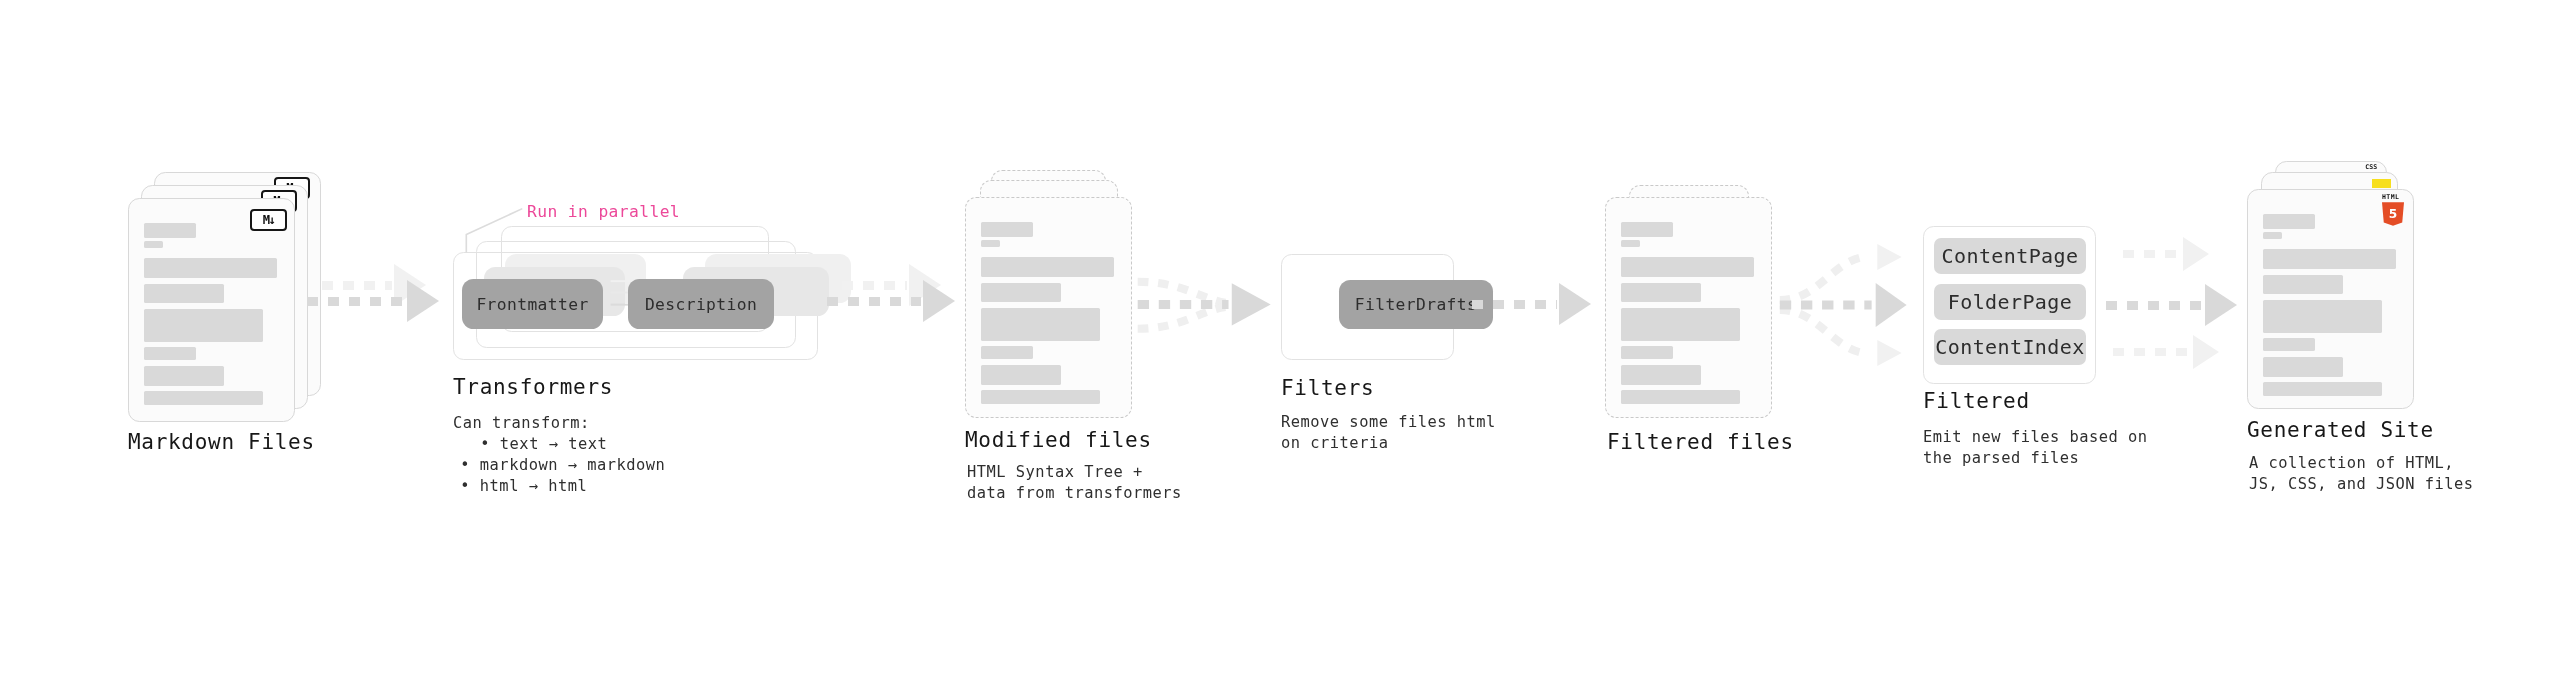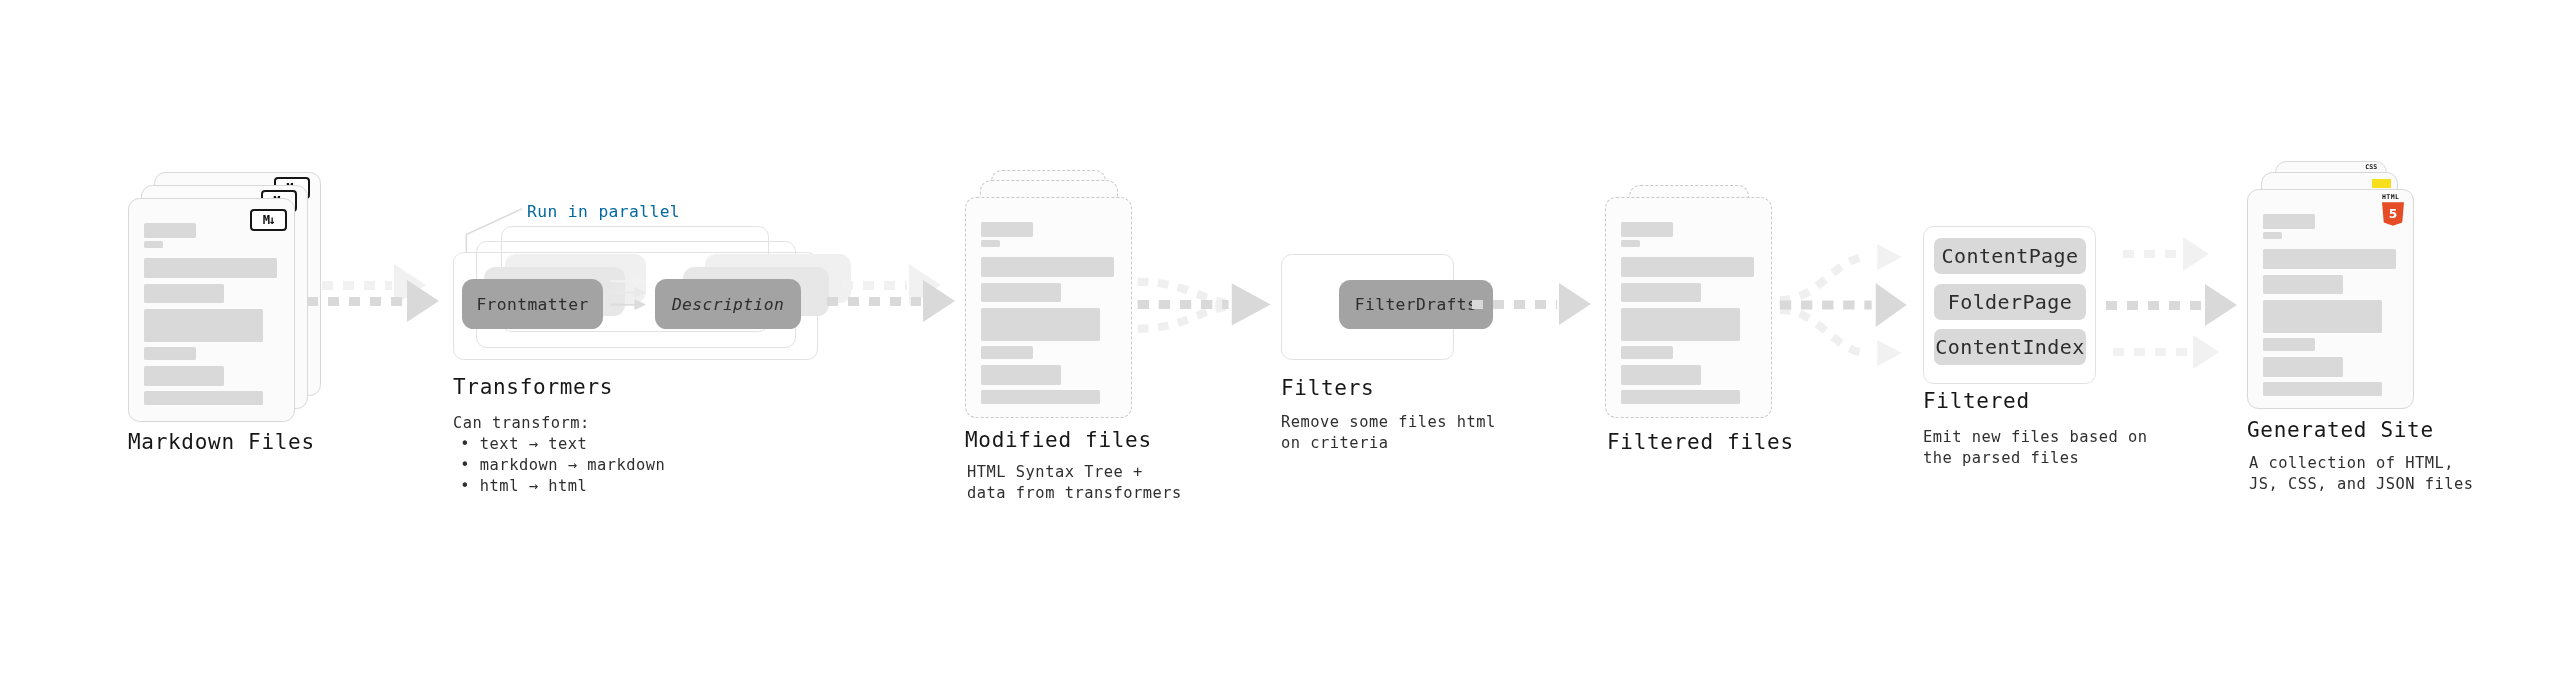--- a/index.html
+++ b/index.html
@@ -42,21 +42,21 @@
   .dash-arrow .line{flex:1;height:9px;background:repeating-linear-gradient(90deg,var(--c) 0 11.4px,transparent 11.4px 21px);}
   .dash-arrow .head{width:0;height:0;border-left:32.5px solid var(--c);border-top:21px solid transparent;border-bottom:21px solid transparent;margin-left:1.6px;}
   .dash-arrow.faint{--c:#f1f1f1;}
   .dash-arrow.small{height:34px;}
   .dash-arrow.small .line{height:8.1px;}
   .dash-arrow.small .head{border-left-width:26px;border-top-width:17px;border-bottom-width:17px;}
 
   
   .heading{position:absolute;font-size:21px;letter-spacing:0.7px;color:#171717;white-space:nowrap;}
   .note{position:absolute;font-size:15.4px;letter-spacing:0.5px;color:#2f2f2f;line-height:21px;white-space:nowrap;}
-  .annotation{position:absolute;font-size:16.3px;letter-spacing:0.4px;color:#0369a1;white-space:nowrap;}
+  .annotation{position:absolute;font-size:16.3px;letter-spacing:0.4px;color:#ec4899;white-space:nowrap;}
 
   
   .css-badge{position:absolute;top:2.4px;right:3.3px;width:23px;text-align:center;}
   .css-badge .word{font-size:6.5px;font-weight:bold;color:#111;line-height:6.5px;}
   .css-badge .bar-blue{height:3.3px;background:#2862e9;margin-top:0.8px;border-radius:0.8px;}
   .js-badge{position:absolute;top:5.7px;right:6.5px;width:18.7px;height:9px;background:#f7df1e;}
   .html5-badge{position:absolute;top:4.1px;right:9px;width:22px;text-align:left;}
   .html5-badge .word{font-size:6.5px;font-weight:bold;color:#111;line-height:7.3px;letter-spacing:0.4px;}
   .html5-shield{width:22px;height:23.6px;background:#e44d26;clip-path:polygon(0 0,100% 0,92% 86%,50% 100%,8% 86%);
                 display:flex;align-items:center;justify-content:center;margin-top:0.8px;}
@@ -125,26 +125,26 @@
           <polygon points="32,18 45,24 32,30"></polygon>
         </g>
       <g stroke="#dbdbdb" fill="#dbdbdb">
           <line x1="2" y1="39" x2="32" y2="39" stroke-width="2.5"></line>
           <polygon points="32,33 45,39 32,45"></polygon>
         </g>
     </svg>
 
     <div class="pill l3" style="left:705px;top:254px;width:146px;height:49px;"></div>
     <div class="pill l2" style="left:683px;top:267px;width:146px;height:49px;"></div>
-    <div class="pill" style="left:655px;top:279px;width:146px;height:50px;font-style:italic;">Description</div>
+    <div class="pill" style="left:628px;top:279px;width:146px;height:50px;">Description</div>
 
     <div class="heading" style="left:453px;top:375px;">Transformers</div>
     <div class="note" style="left:453px;top:413px;">
       <div>Can transform:</div>
-      <div style="padding-left:7.3px;">• text → text</div>
+      <div style="padding-left:7.3px;margin-left:20px;">• text → text</div>
       <div style="padding-left:7.3px;">• markdown → markdown</div>
       <div style="padding-left:7.3px;">• html → html</div>
     </div>
   </div>
 
   <div class="dash-arrow faint" style="left:842px;top:264px;width:99px;z-index:1;">
     <div class="line"></div>
       <div class="head"></div>
   </div>
   <div class="dash-arrow" style="left:827px;top:280px;width:128px;z-index:2;">

